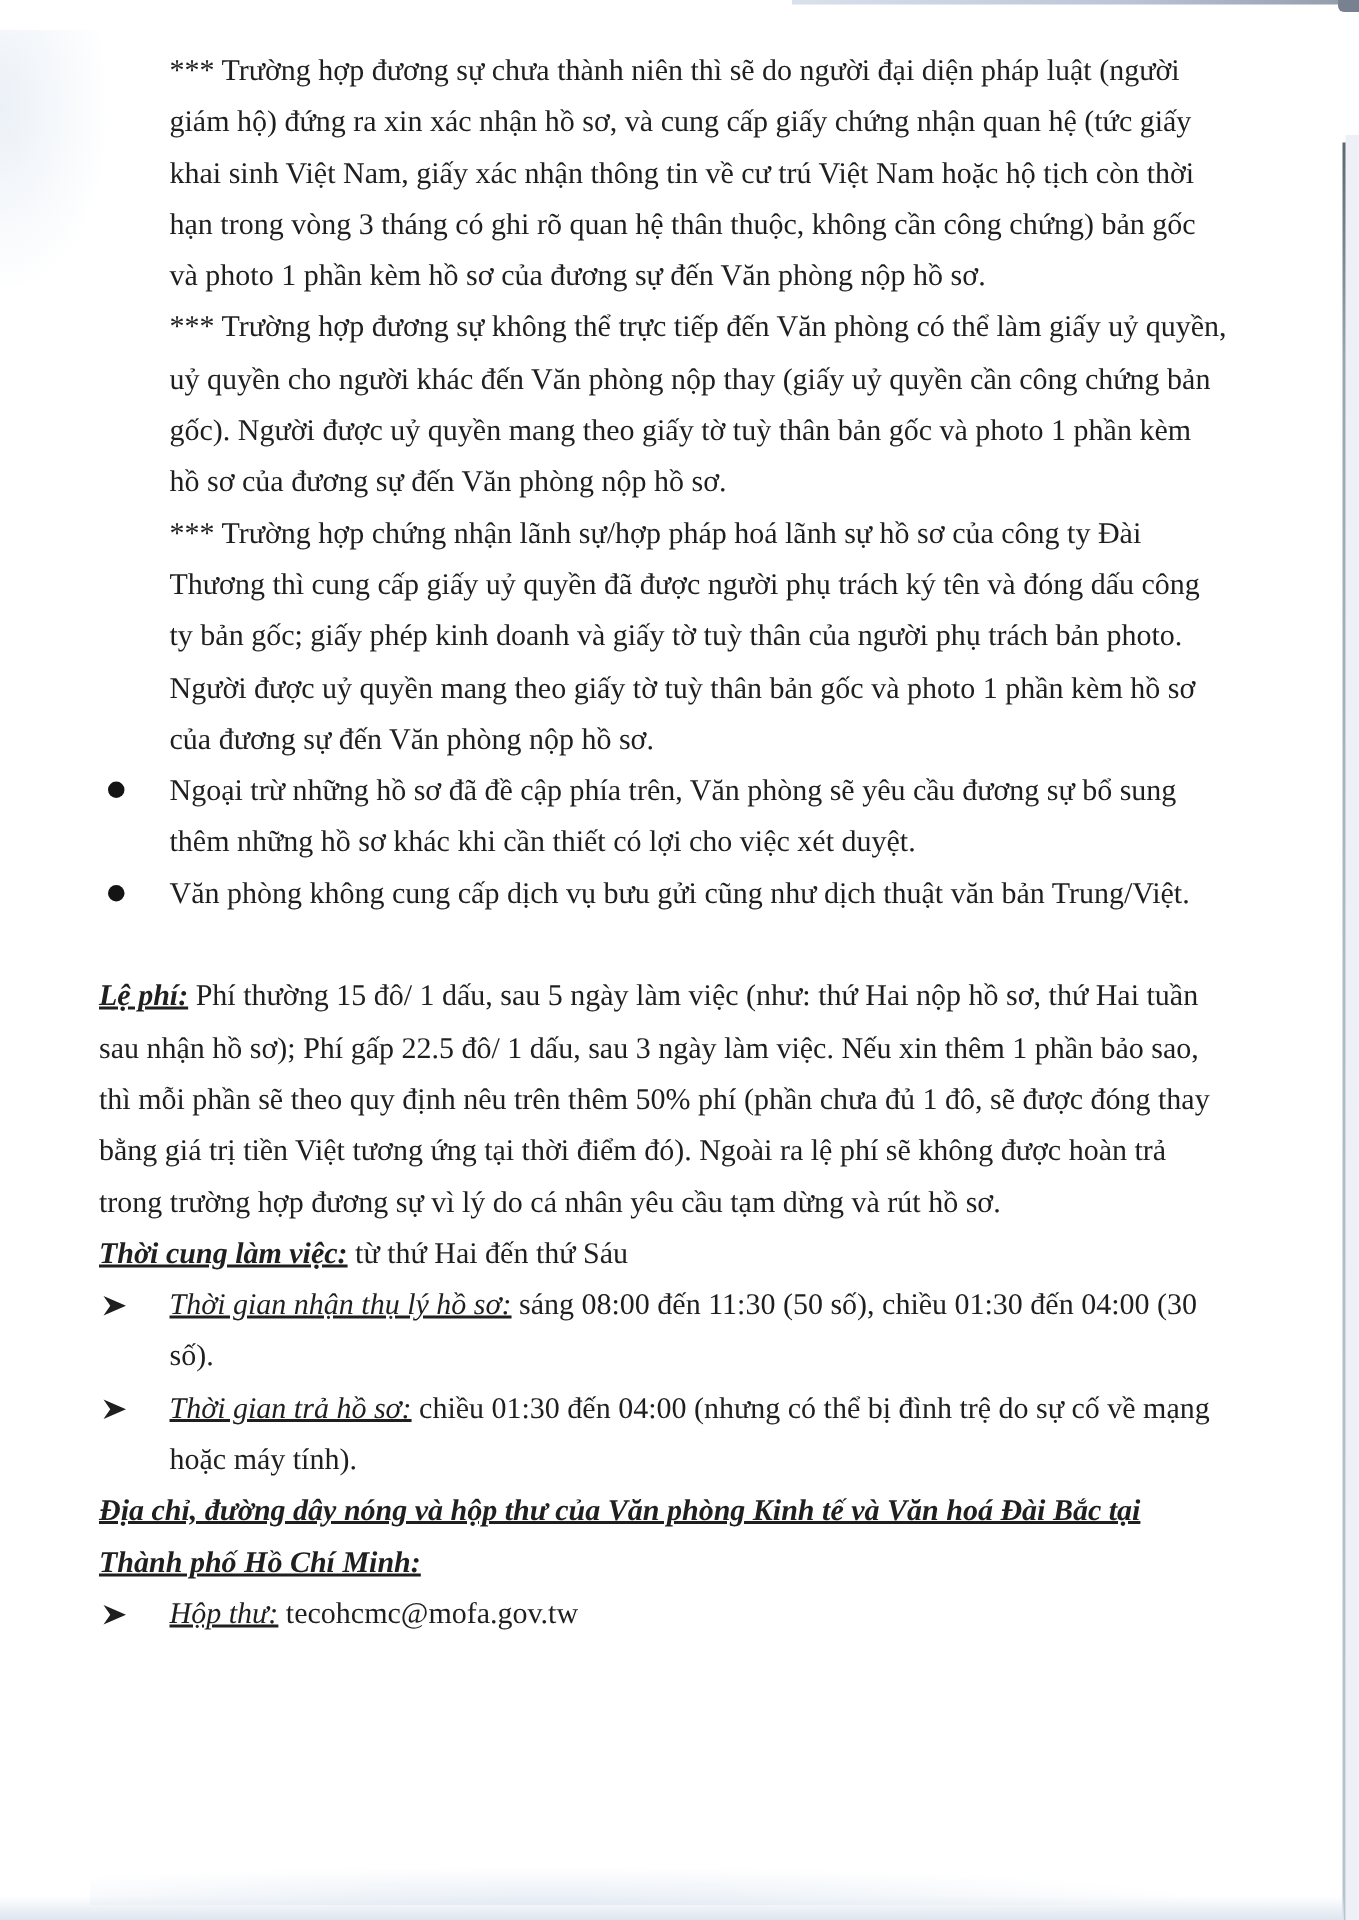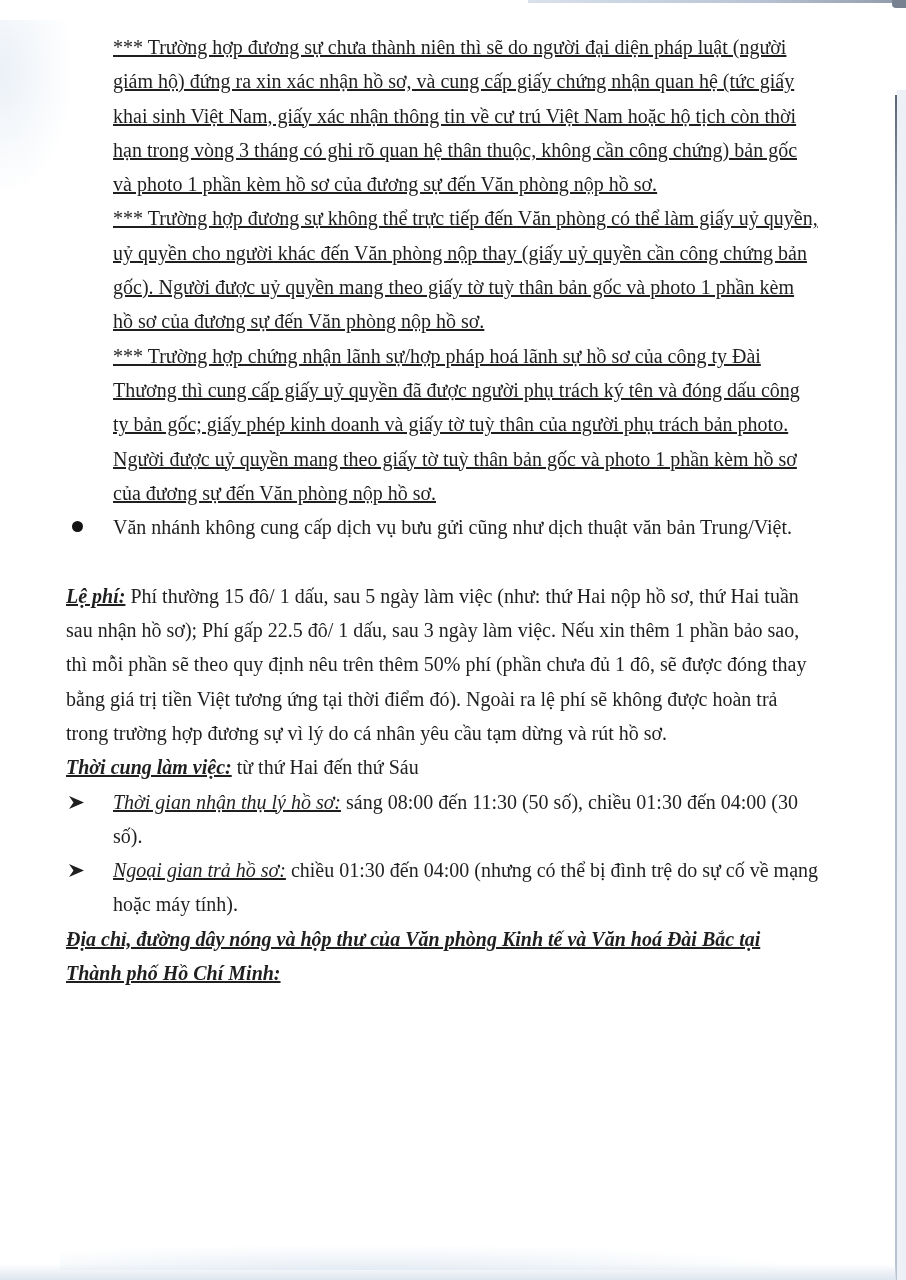--- a/index.html
+++ b/index.html
@@ -40,21 +40,21 @@
     position:absolute; left:0; top:20px; width:70px; height:170px;
     background:radial-gradient(ellipse at 0% 30%,rgba(222,231,242,.6),rgba(222,231,242,0) 75%);
   }
   
   .content {
     position:absolute; left:66px; top:30px; width:786px;
     font-size:20px; line-height:34.3px;
   }
   .pre { white-space:pre; }
   p.para { margin:0; }
-  .indent { padding-left:47px;text-decoration:underline; }
+  .indent { padding-left:47px; }
   .bullet-row, .arrow-row { position:relative; padding-left:47px; }
   .bullet-dot {
     position:absolute; left:6px; top:11px;
     width:11px; height:11px; border-radius:50%; background:#141414;
   }
   .arrow-glyph { position:absolute; left:2px; top:9px; width:17px; height:17px; }
   .lead-bold { font-weight:bold; font-style:italic; text-decoration:underline;text-align:center; }
   .lead { font-style:italic; text-decoration:underline;margin-top:24px; }
   .gap-blank { height:34.3px; }
   .address-heading .pre { font-weight:bold; font-style:italic; text-decoration:underline; }
@@ -84,24 +84,29 @@
 uỷ quyền cho người khác đến Văn phòng nộp thay (giấy uỷ quyền cần công chứng bản
 gốc). Người được uỷ quyền mang theo giấy tờ tuỳ thân bản gốc và photo 1 phần kèm
 hồ sơ của đương sự đến Văn phòng nộp hồ sơ.</span></p>
 
     <p class="para indent"><span class="pre">*** Trường hợp chứng nhận lãnh sự/hợp pháp hoá lãnh sự hồ sơ của công ty Đài
 Thương thì cung cấp giấy uỷ quyền đã được người phụ trách ký tên và đóng dấu công
 ty bản gốc; giấy phép kinh doanh và giấy tờ tuỳ thân của người phụ trách bản photo.
 Người được uỷ quyền mang theo giấy tờ tuỳ thân bản gốc và photo 1 phần kèm hồ sơ
 của đương sự đến Văn phòng nộp hồ sơ.</span></p>
 
+    <div class="bullet-row">
+      <span class="bullet-dot"></span>
+      <span class="pre">Ngoại trừ những hồ sơ đã đề cập phía trên, Văn phòng sẽ yêu cầu đương sự bổ sung
+thêm những hồ sơ khác khi cần thiết có lợi cho việc xét duyệt.</span>
+    </div>
 
     <div class="bullet-row">
       <span class="bullet-dot"></span>
-      <span class="pre">Văn nhánh không cung cấp dịch vụ bưu gửi cũng như dịch thuật văn bản Trung/Việt.</span>
+      <span class="pre">Văn phòng không cung cấp dịch vụ bưu gửi cũng như dịch thuật văn bản Trung/Việt.</span>
     </div>
 
     <div class="gap-blank"></div>
 
     <p class="para"><span class="lead-bold">Lệ phí:</span> <span class="pre">Phí thường 15 đô/ 1 dấu, sau 5 ngày làm việc (như: thứ Hai nộp hồ sơ, thứ Hai tuần
 sau nhận hồ sơ); Phí gấp 22.5 đô/ 1 dấu, sau 3 ngày làm việc. Nếu xin thêm 1 phần bảo sao,
 thì mỗi phần sẽ theo quy định nêu trên thêm 50% phí (phần chưa đủ 1 đô, sẽ được đóng thay
 bằng giá trị tiền Việt tương ứng tại thời điểm đó). Ngoài ra lệ phí sẽ không được hoàn trả
 trong trường hợp đương sự vì lý do cá nhân yêu cầu tạm dừng và rút hồ sơ.</span></p>
 
@@ -112,24 +117,30 @@
           <polygon points="1,2 16,8.5 1,15 5.5,8.5" fill="#1f1f1f"></polygon>
         </svg>
       <span class="lead">Thời gian nhận thụ lý hồ sơ:</span> <span class="pre">sáng 08:00 đến 11:30 (50 số), chiều 01:30 đến 04:00 (30
 số).</span>
     </div>
 
     <div class="arrow-row">
       <svg class="arrow-glyph" viewBox="0 0 17 17">
           <polygon points="1,2 16,8.5 1,15 5.5,8.5" fill="#1f1f1f"></polygon>
         </svg>
-      <span class="lead">Ngoại gian trả hồ sơ:</span> <span class="pre">chiều 01:30 đến 04:00 (nhưng có thể bị đình trệ do sự cố về mạng
+      <span class="lead">Thời gian trả hồ sơ:</span> <span class="pre">chiều 01:30 đến 04:00 (nhưng có thể bị đình trệ do sự cố về mạng
 hoặc máy tính).</span>
     </div>
 
     <p class="para address-heading"><span class="pre">Địa chỉ, đường dây nóng và hộp thư của Văn phòng Kinh tế và Văn hoá Đài Bắc tại
 Thành phố Hồ Chí Minh:</span></p>
 
 
 
+    <div class="arrow-row">
+      <svg class="arrow-glyph" viewBox="0 0 17 17">
+          <polygon points="1,2 16,8.5 1,15 5.5,8.5" fill="#1f1f1f"></polygon>
+        </svg>
+      <span class="lead">Hộp thư:</span> <span class="pre">tecohcmc@mofa.gov.tw</span>
+    </div>
 
   </div>
 </div>
 
 </body></html>

